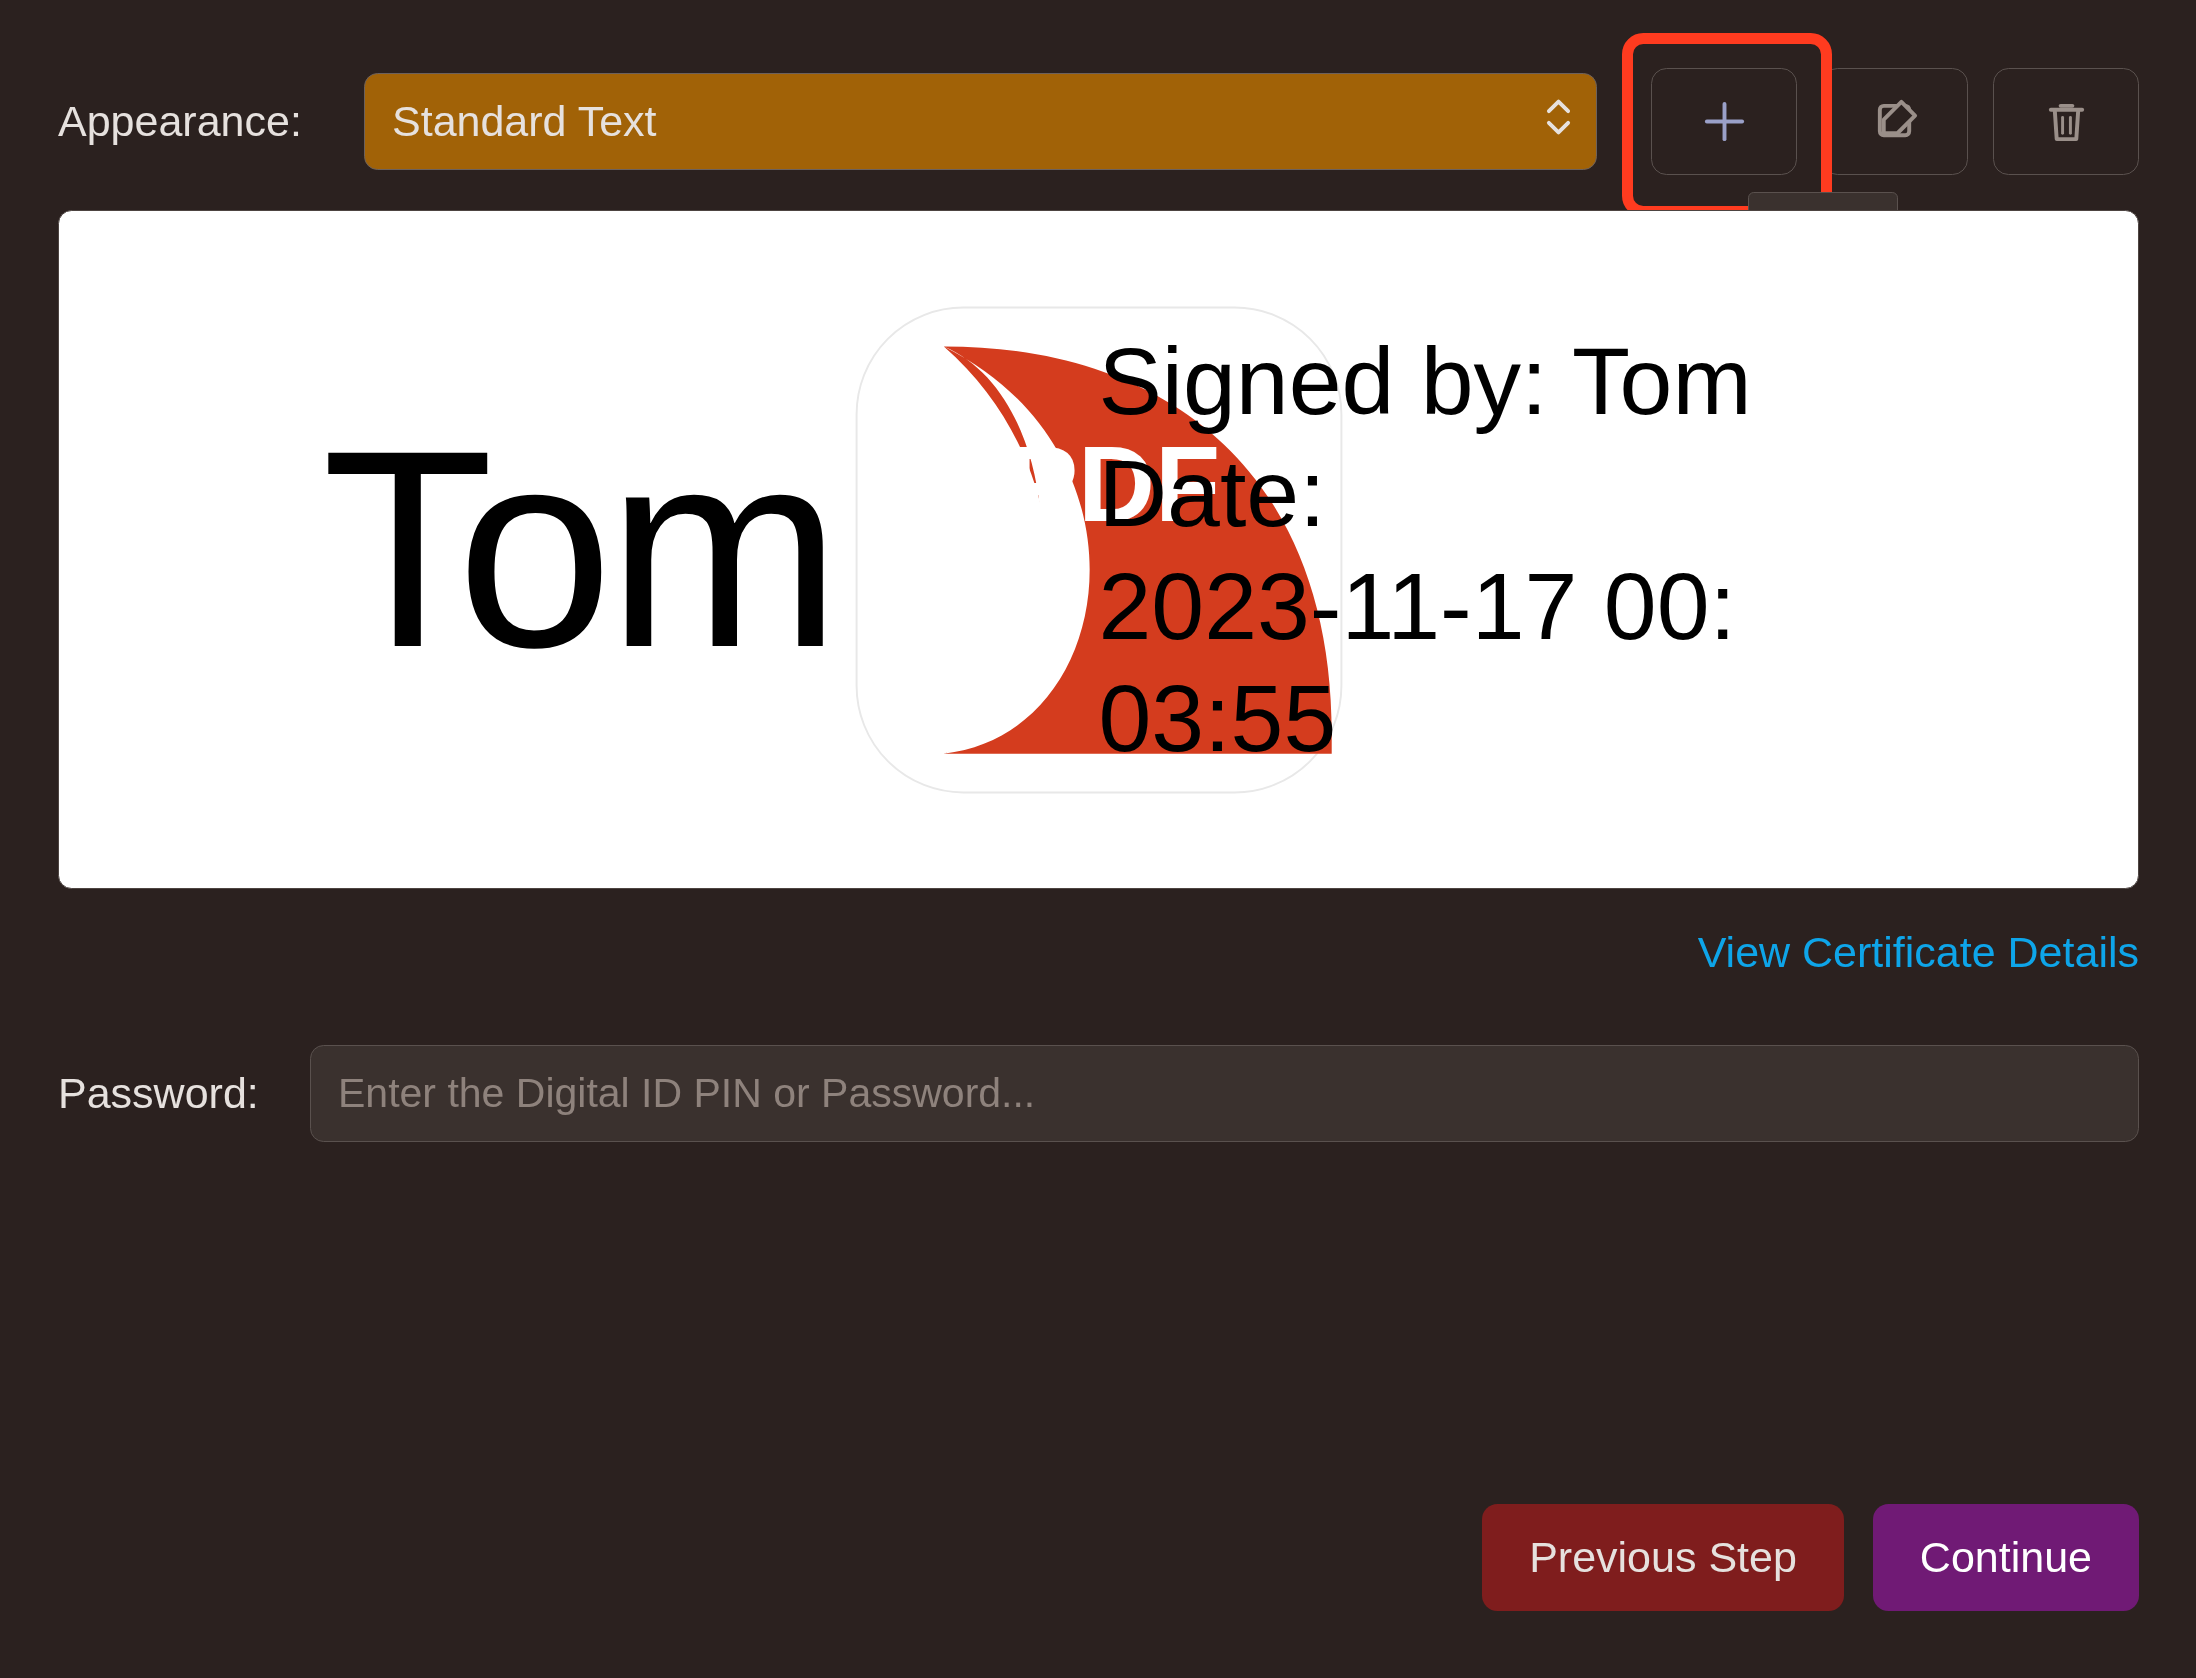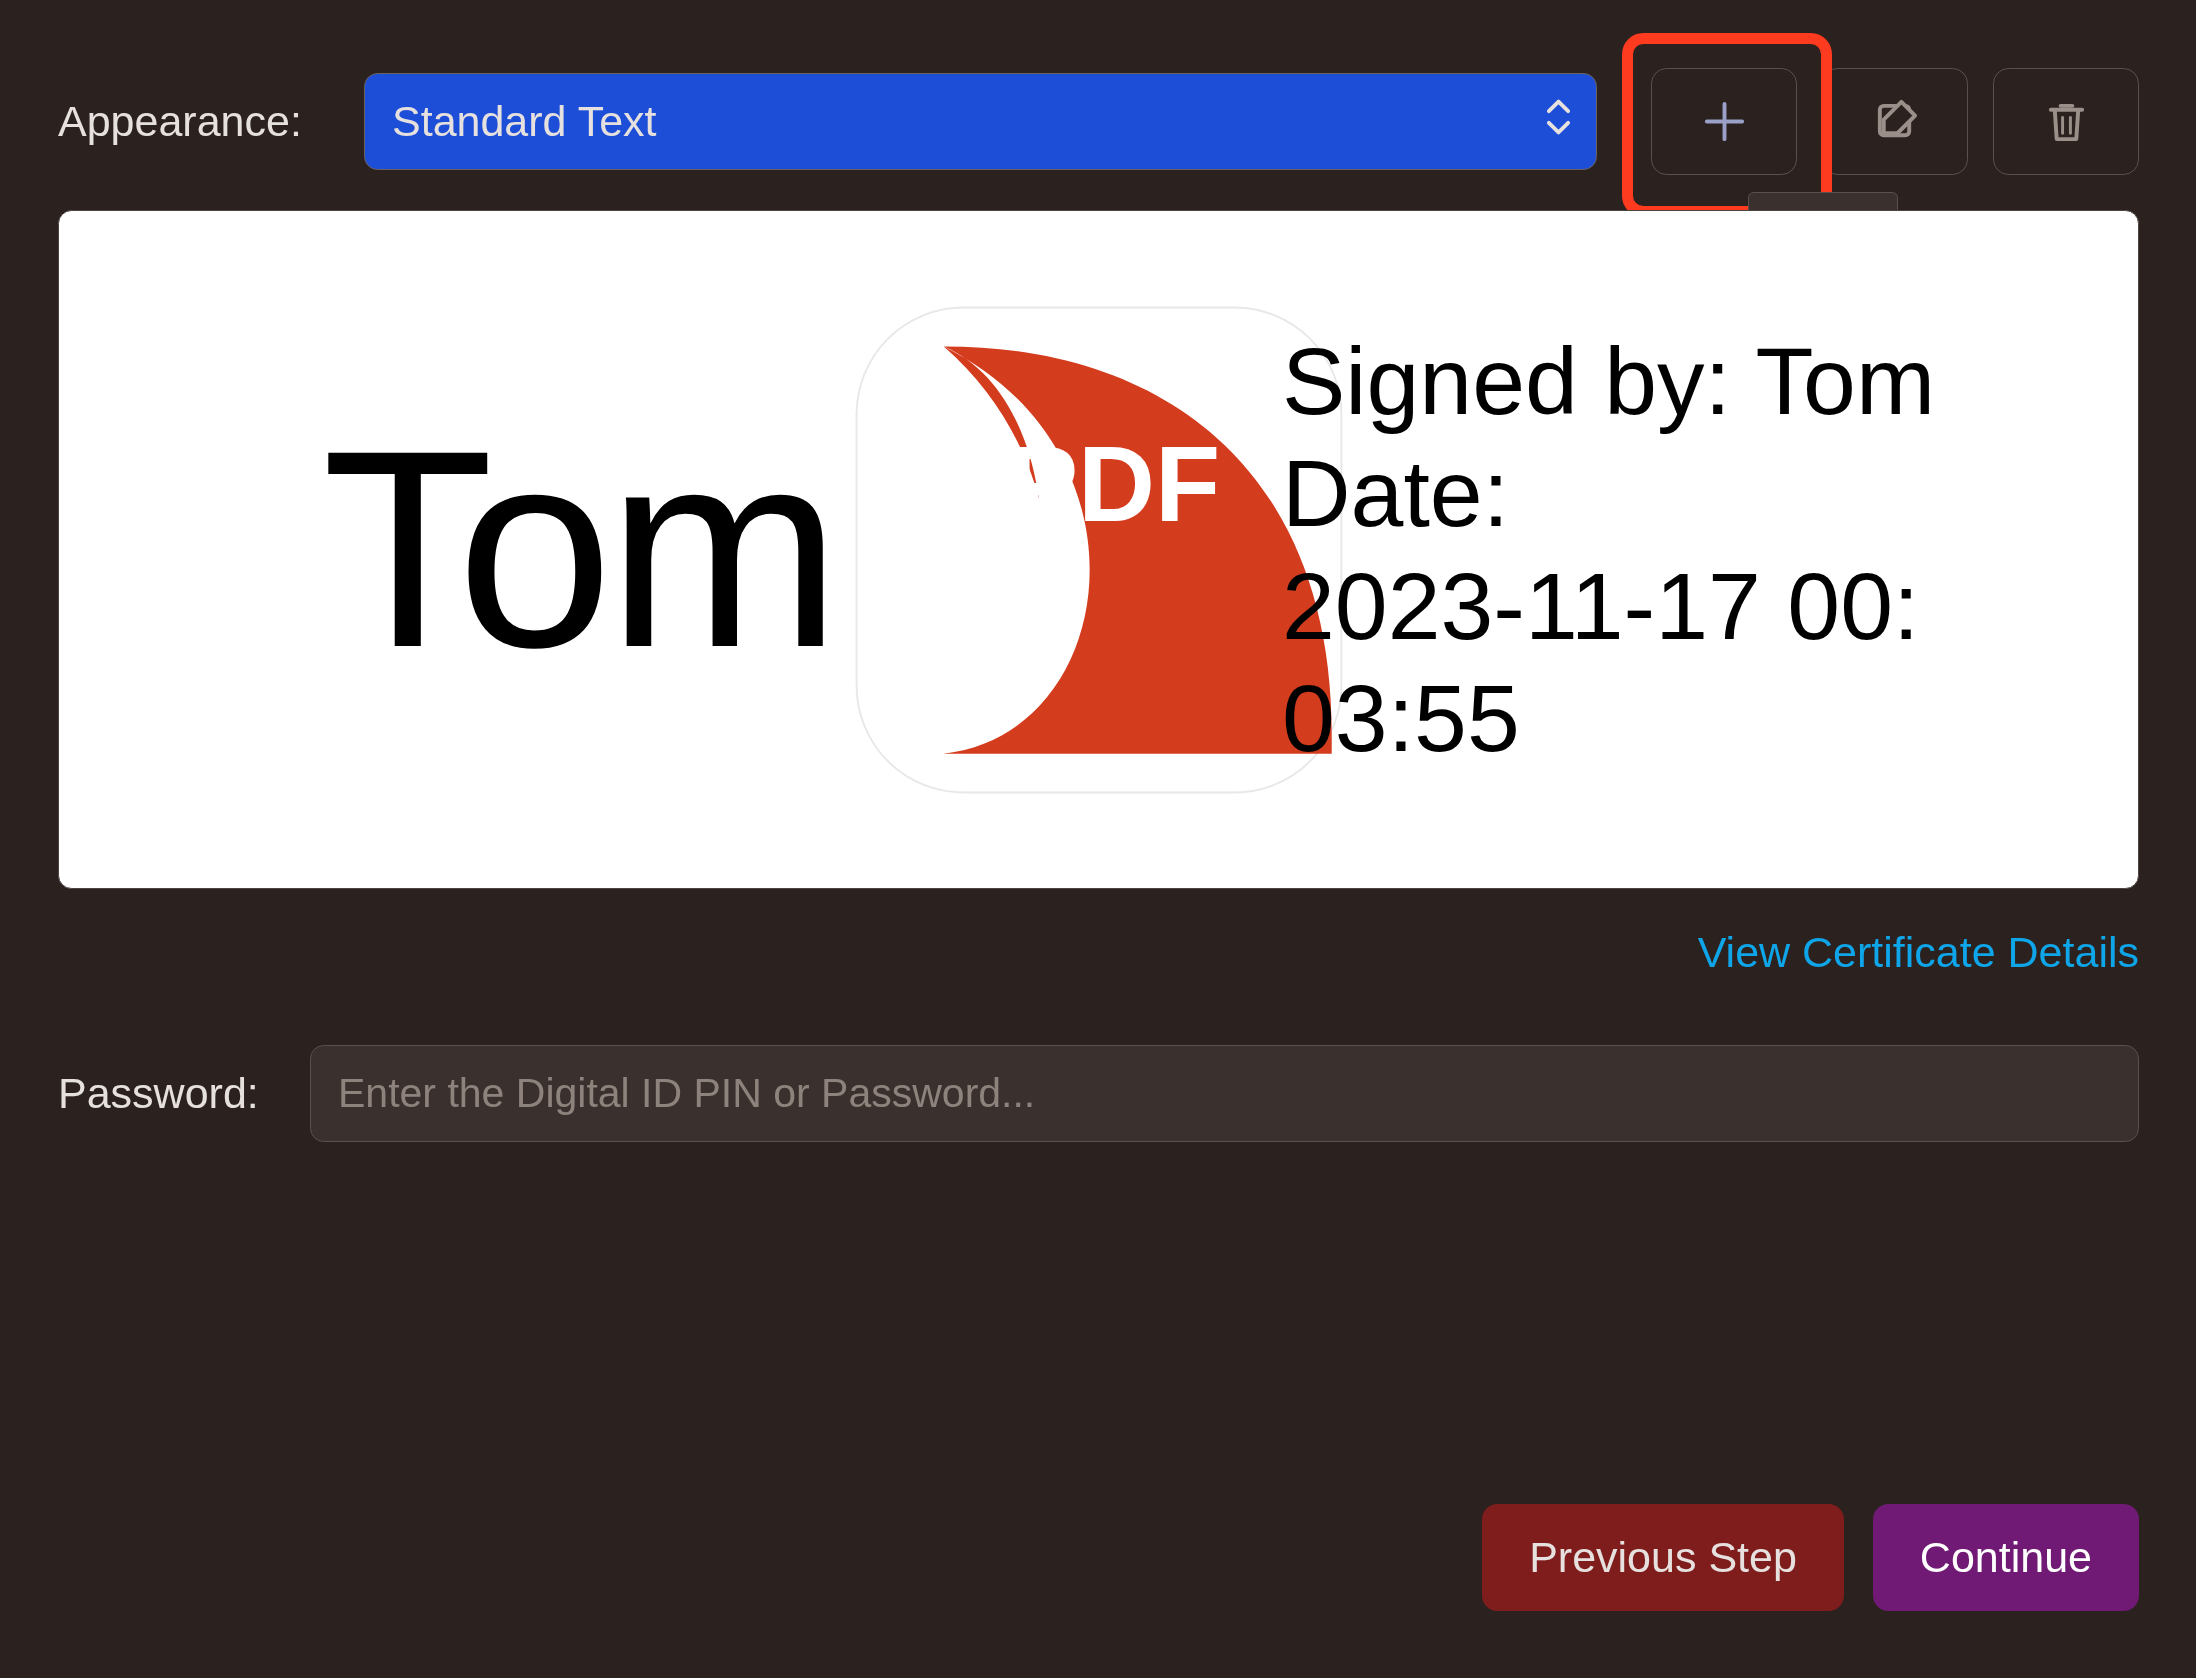--- a/index.html
+++ b/index.html
@@ -48,21 +48,21 @@
     width: 291px;
     flex: 0 0 auto;
   }
   .select-wrap {
     flex: 1 1 auto;
     position: relative;
   }
   .select {
     width: 100%;
     height: 97px;
-    background: #1d4ed8;
+    background: #a16207;
     border: 1px solid #6c615d;
     border-radius: 13.6px;
     color: #e6e1de;
     font-size: 43px;
     padding: 0 78px 0 27px;
     display: flex;
     align-items: center;
     cursor: pointer;
   }
   .select .chevrons {
@@ -130,21 +130,20 @@
     font-size: 281px;
     font-weight: 400;
     font-family: "Helvetica Neue", Arial, sans-serif;
     letter-spacing: -5.8px;
   }
   .preview-right {
     flex: 1;
     position: relative;
     display: flex;
     align-items: center;
-    justify-content: center;
   }
   .preview-info {
     position: relative;
     z-index: 3;
     color: #000;
     font-size: 95px;
     line-height: 1.18;
     font-family: "Helvetica Neue", Arial, sans-serif;
     padding-right: 19.4px;
   }

